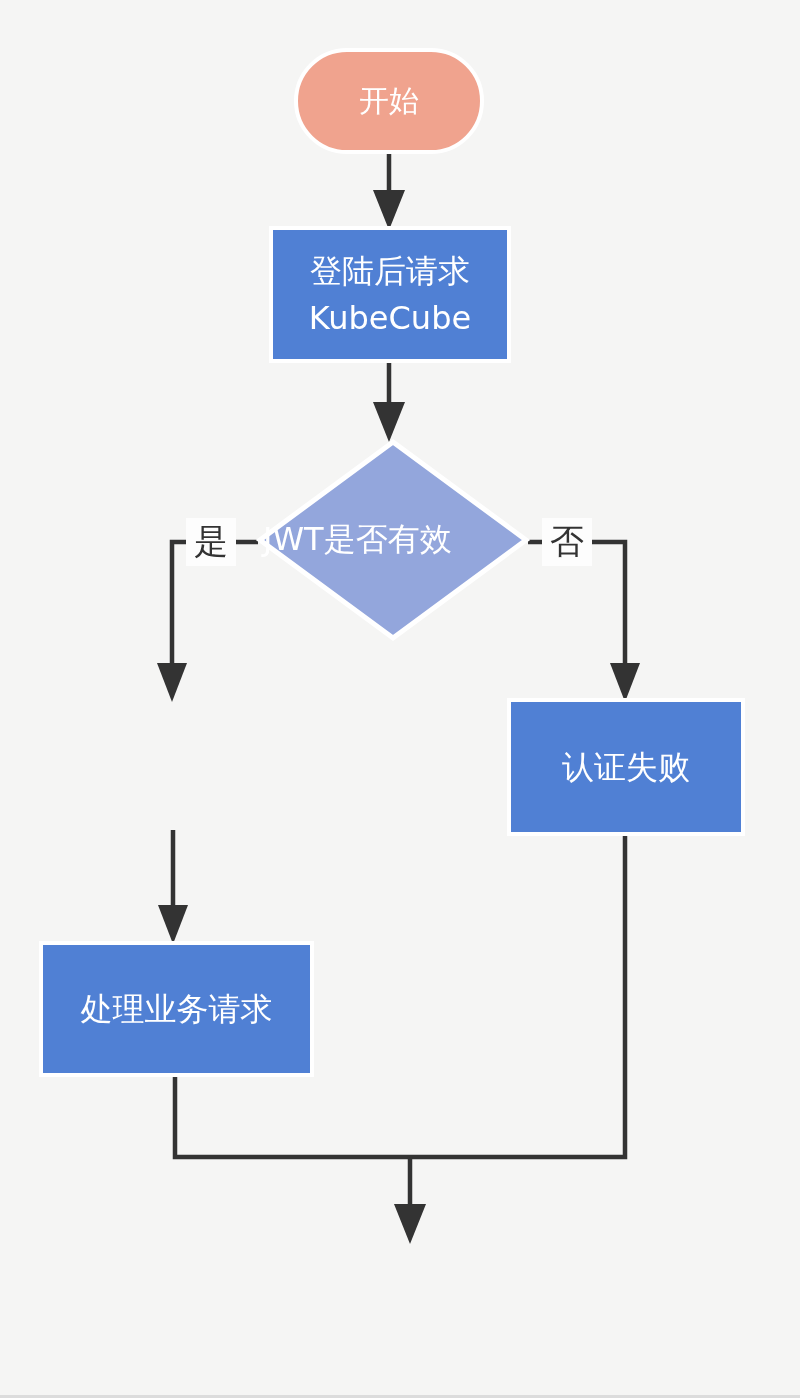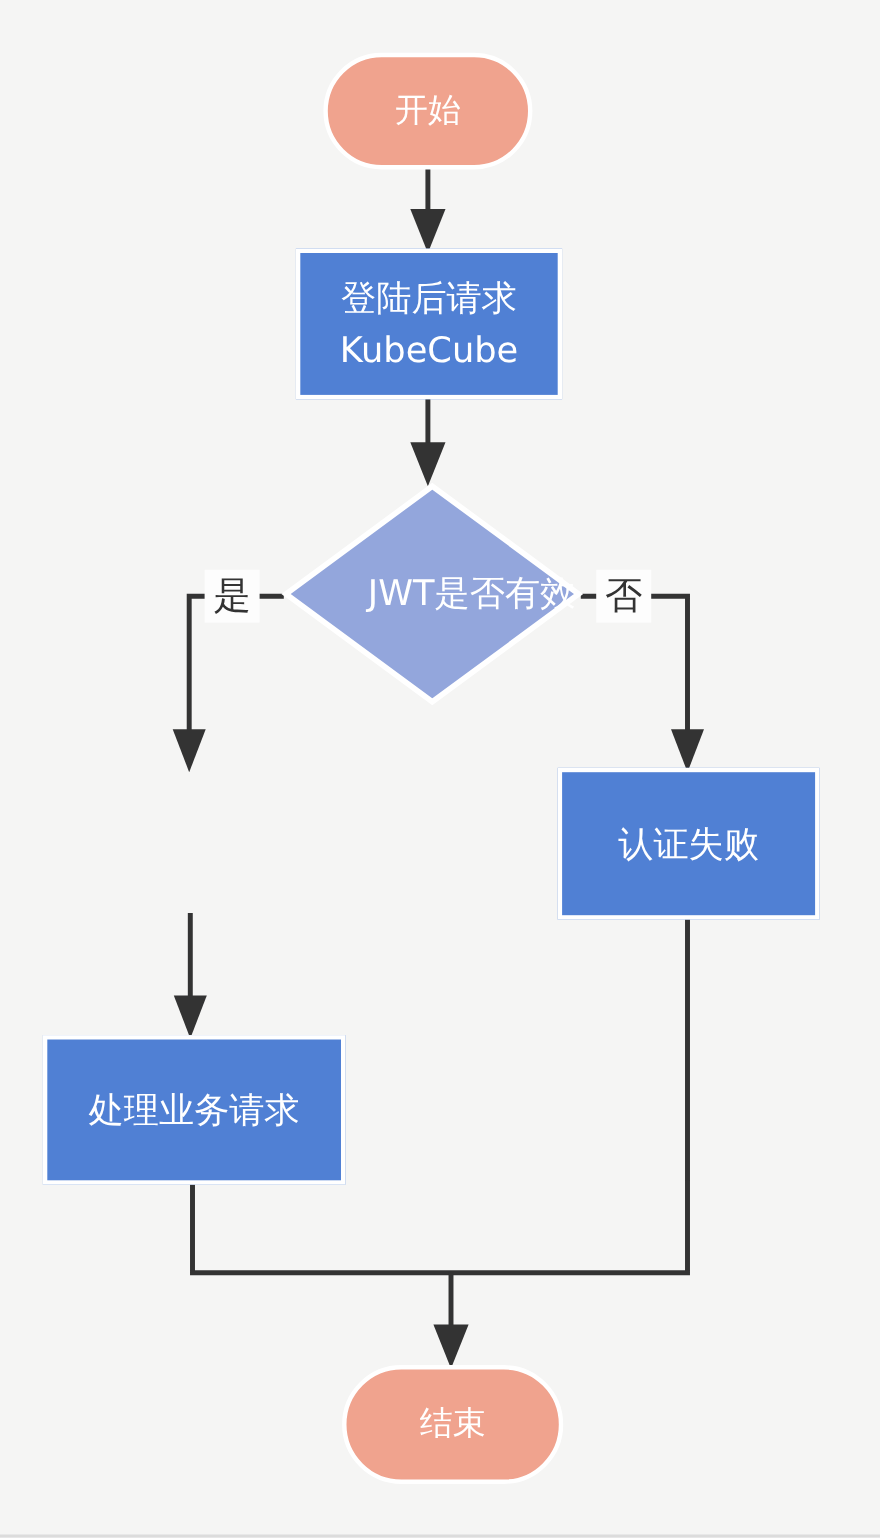--- a/index.html
+++ b/index.html
@@ -18,21 +18,21 @@
     position:absolute;
     display:flex;align-items:center;justify-content:center;
     color:var(--node-text,#ffffff);
     font-size:32px;line-height:1.45;text-align:center;
     border:4px solid #ffffff;
     white-space:pre-line;
   }
   .terminal{background:var(--terminal,#f0a38e);border-radius:54px;font-size:30px;}
   .process{background:var(--process,#5080d4);}
   .decision-label{
-    position:absolute;display:flex;align-items:center;justify-content:flex-end;
+    position:absolute;display:flex;align-items:center;justify-content:flex-start;
     color:var(--node-text,#ffffff);font-size:32px;text-align:center;
   }
   .edge-label{
     position:absolute;display:flex;align-items:center;justify-content:center;
     background:#fdfdfd;color:var(--edge-label-text,#333333);
     font-size:34px;
   }
   .node-start{left:294px;top:48px;width:182px;height:98px;}
   .node-request{left:269px;top:226px;width:234px;height:129px;align-items:center;}
   .decision-label{left:263px;top:508px;width:260px;height:64px;}
@@ -96,18 +96,15 @@
 
 
   <div class="node process node-handle-request">
     <span>处理业务请求</span>
   </div>
 
   <div class="node process node-auth-failed">
     <span>认证失败</span>
   </div>
 
-  <div class="node terminal node-end">
-    <span>结束</span>
-  </div>
 
   <div class="bottom-edge"></div>
 </div>
 
 </body></html>

